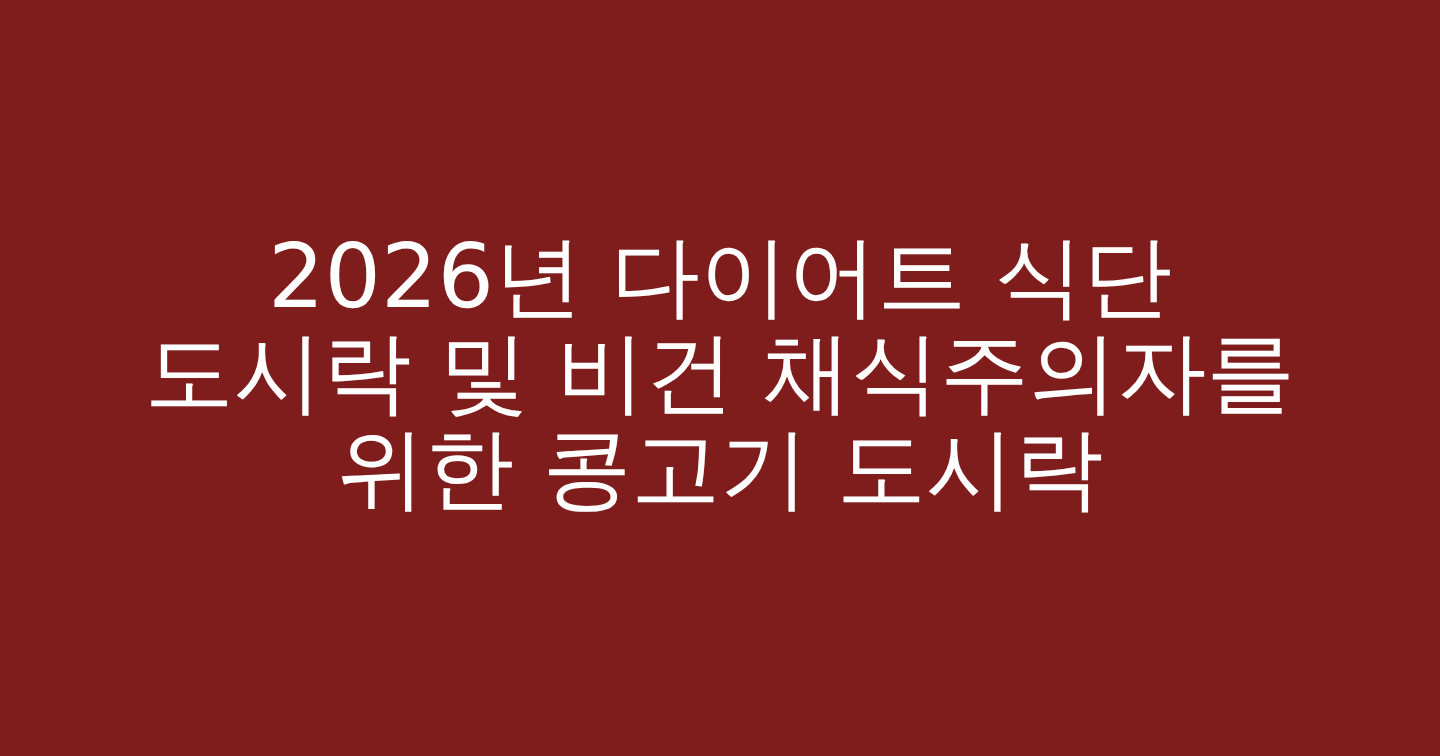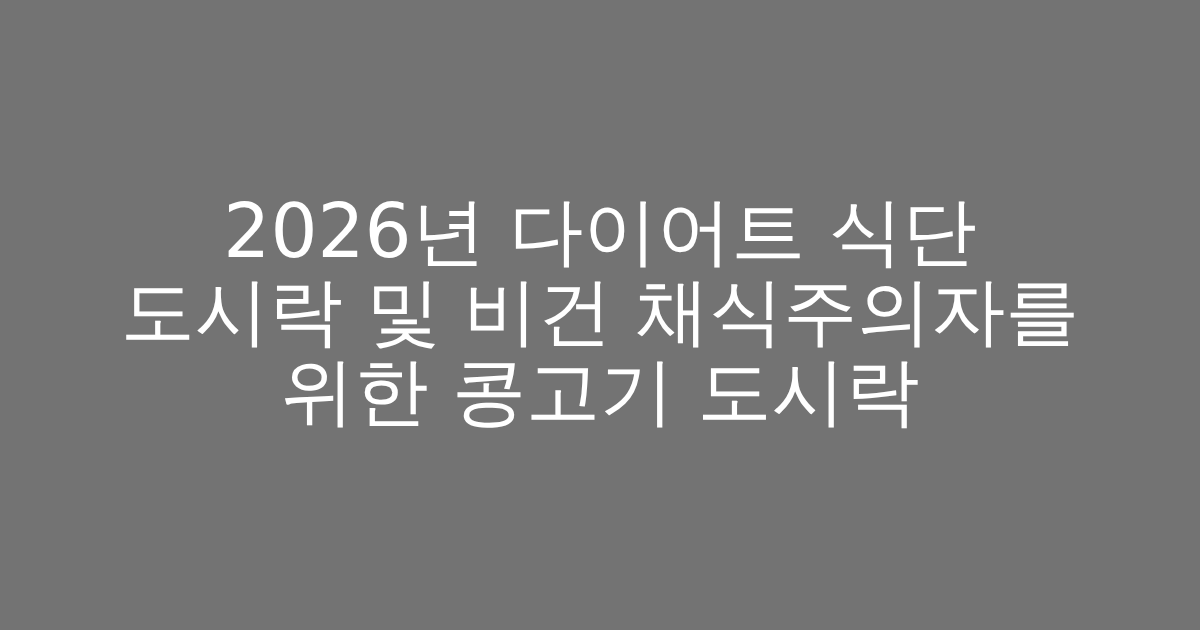--- a/index.html
+++ b/index.html
@@ -16,21 +16,21 @@
   }
 
   .og-card {
     position: relative;
     box-sizing: border-box;
     width: 1200px;
     height: 630px;
     display: flex;
     align-items: center;
     justify-content: center;
-    background-color: #737373;
+    background-color: #7f1d1d;
   }
 
   .title-block {
     box-sizing: border-box;
     width: 1000px;
     max-width: 1000px;
     padding: 0 20px;
     margin-top: -8px;
     text-align: center;
   }

